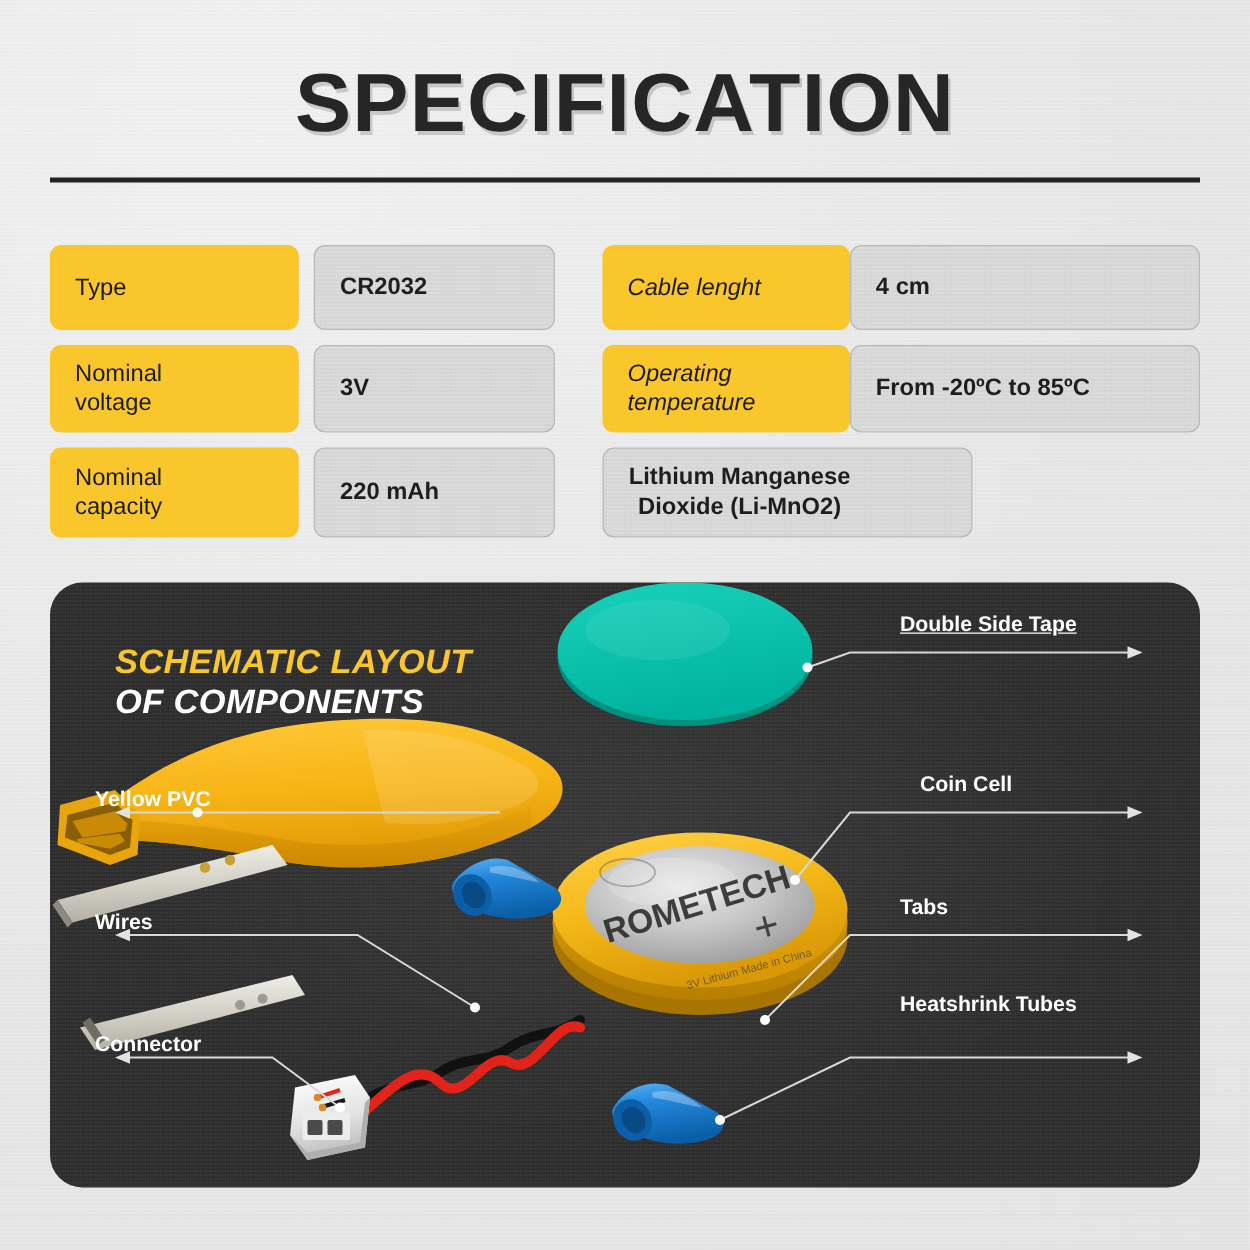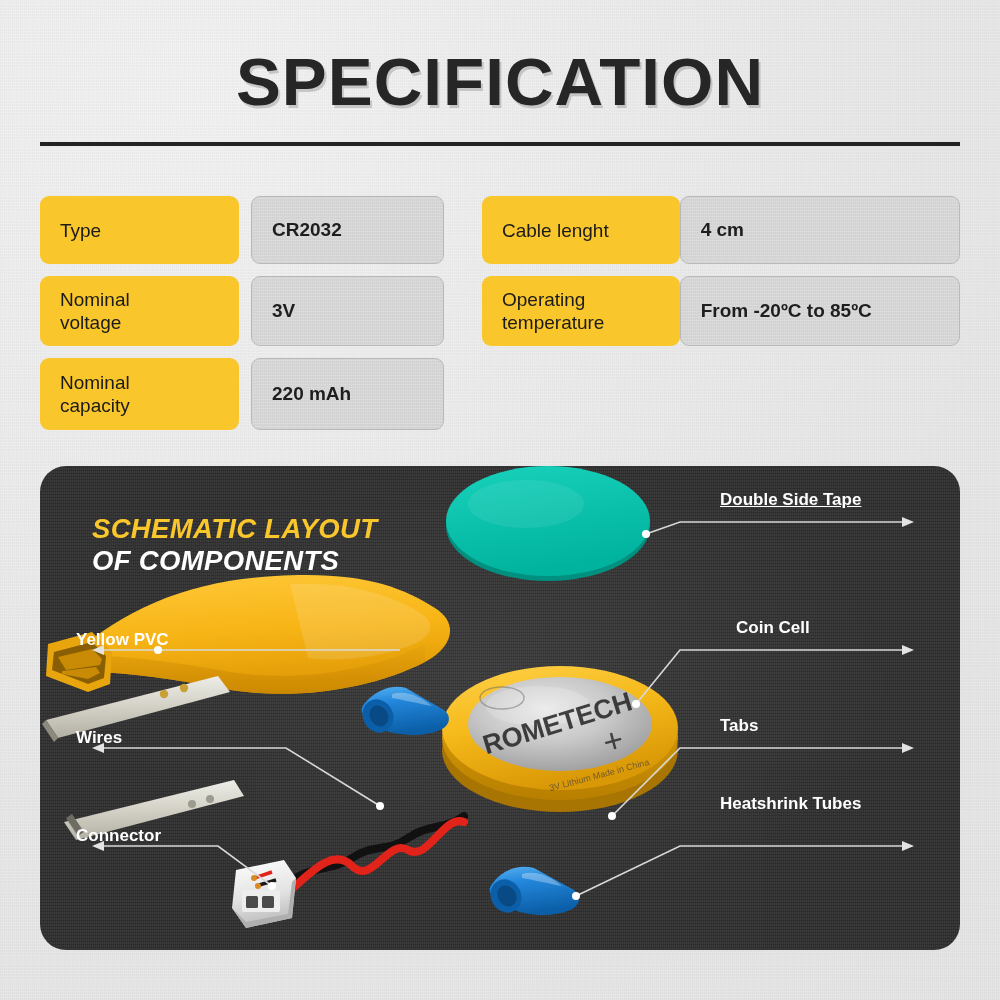--- a/index.html
+++ b/index.html
@@ -58,21 +58,21 @@
   .val:before{
     content:"";position:absolute;inset:0;opacity:.5;
     background-image:
       repeating-linear-gradient(0deg, rgba(0,0,0,.05) 0 1px, rgba(255,255,255,.05) 1px 2px),
       repeating-linear-gradient(90deg, rgba(0,0,0,.04) 0 1px, rgba(255,255,255,.04) 1px 2px);
     background-size:3px 3px,2px 2px;
   }
   .val span{position:relative;}
   #col-left .lab{width:199px;}
   #col-left .val{width:193px;margin-left:12px;}
-  #col-right .lab{width:208px;}
+  #col-right .lab{width:208px;font-style:italic;}
   #col-right .val{width:296px;}
   .h1r{height:68px;}
   .h2r{height:70px;}
   .h3r{height:72px;}
 
   
   #panel{
     position:absolute;left:40px;top:466px;width:920px;height:484px;
     background:#2e2e2e;border-radius:26px;overflow:hidden;
   }
@@ -166,20 +166,26 @@
         <span style="display:block">Operating</span>
         <span style="display:block">temperature</span>
       </span>
     </div>
     <div class="val h2r">
       <span>From -20ºC to 85ºC</span>
     </div>
   </div>
 
   <div class="spec-row">
+    <div class="val h3r">
+      <span>
+        <span style="display:block">Lithium Manganese</span>
+        <span style="display:block">Dioxide (Li-MnO2)</span>
+      </span>
+    </div>
   </div>
 </div>
 
 <div id="panel">
 
   <div id="schem-title">
     <div class="l1">SCHEMATIC LAYOUT</div>
     <div class="l2">OF COMPONENTS</div>
   </div>
 

